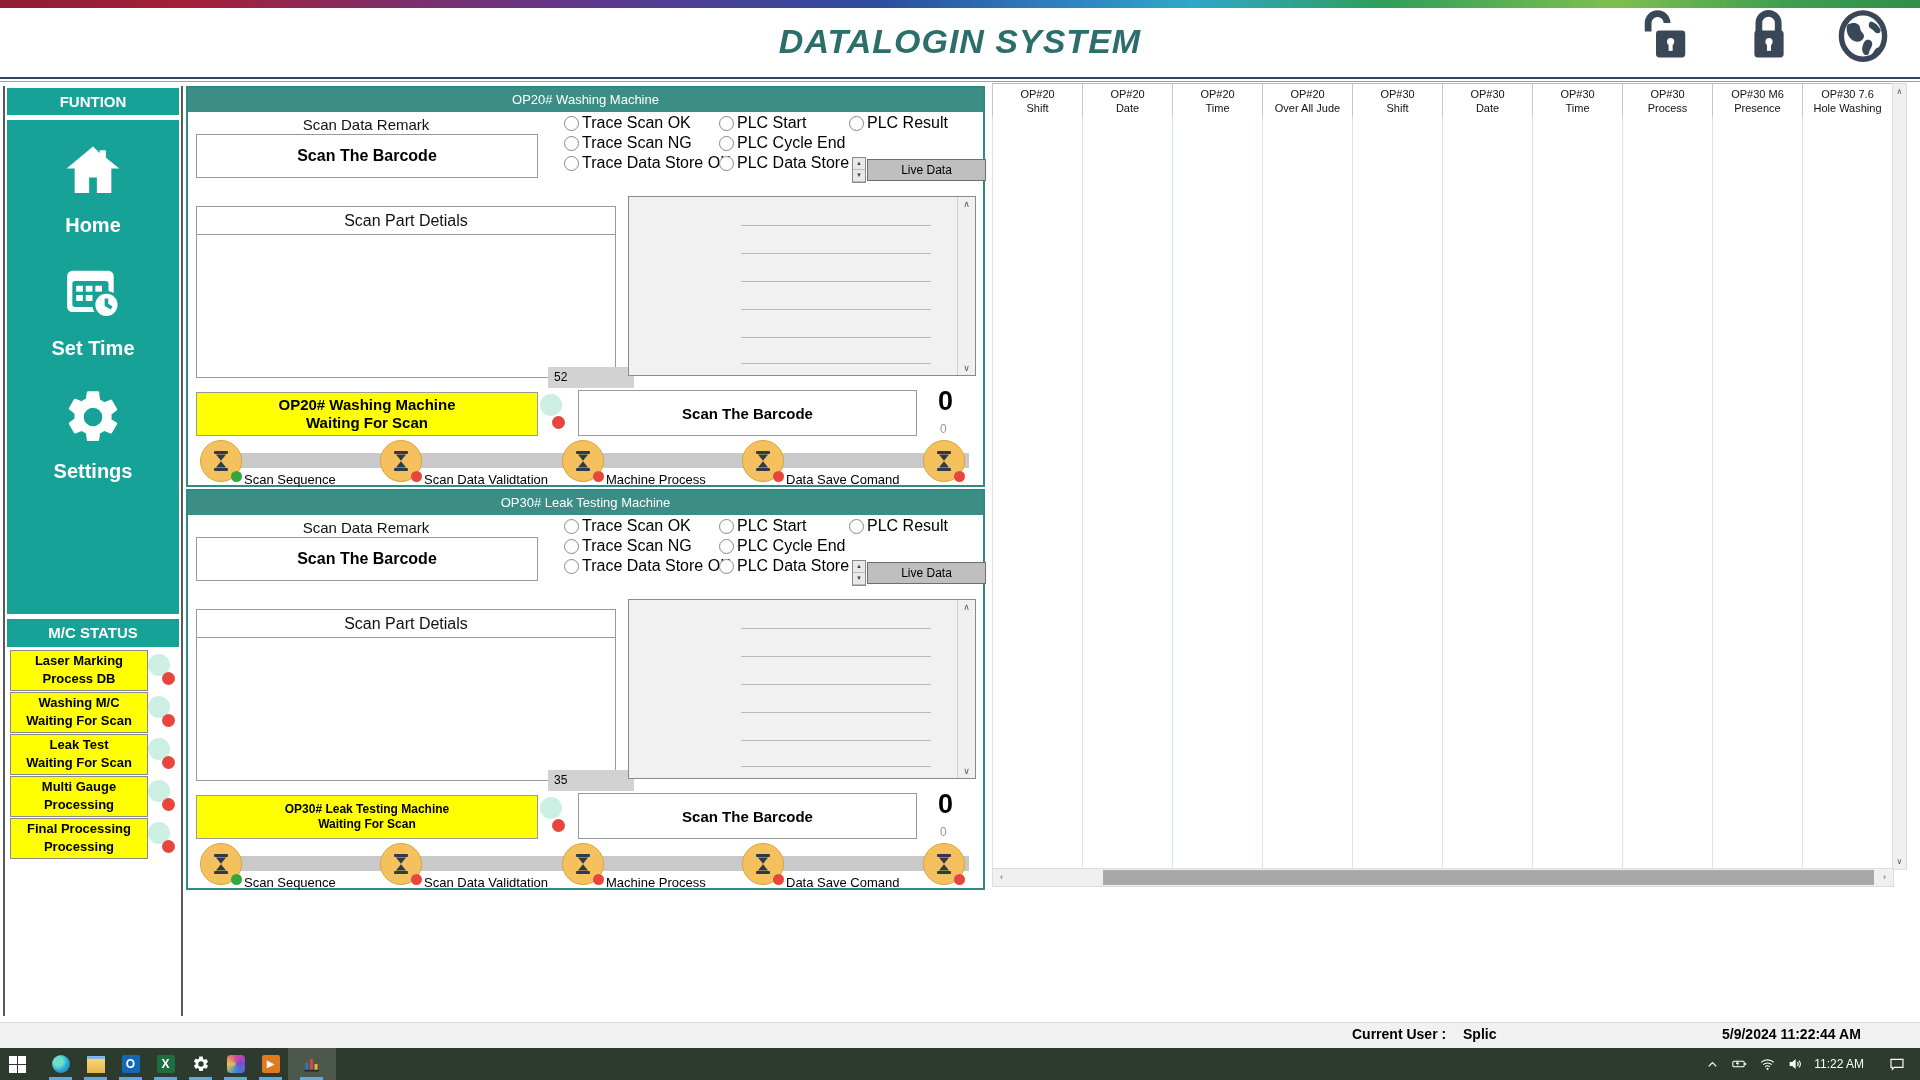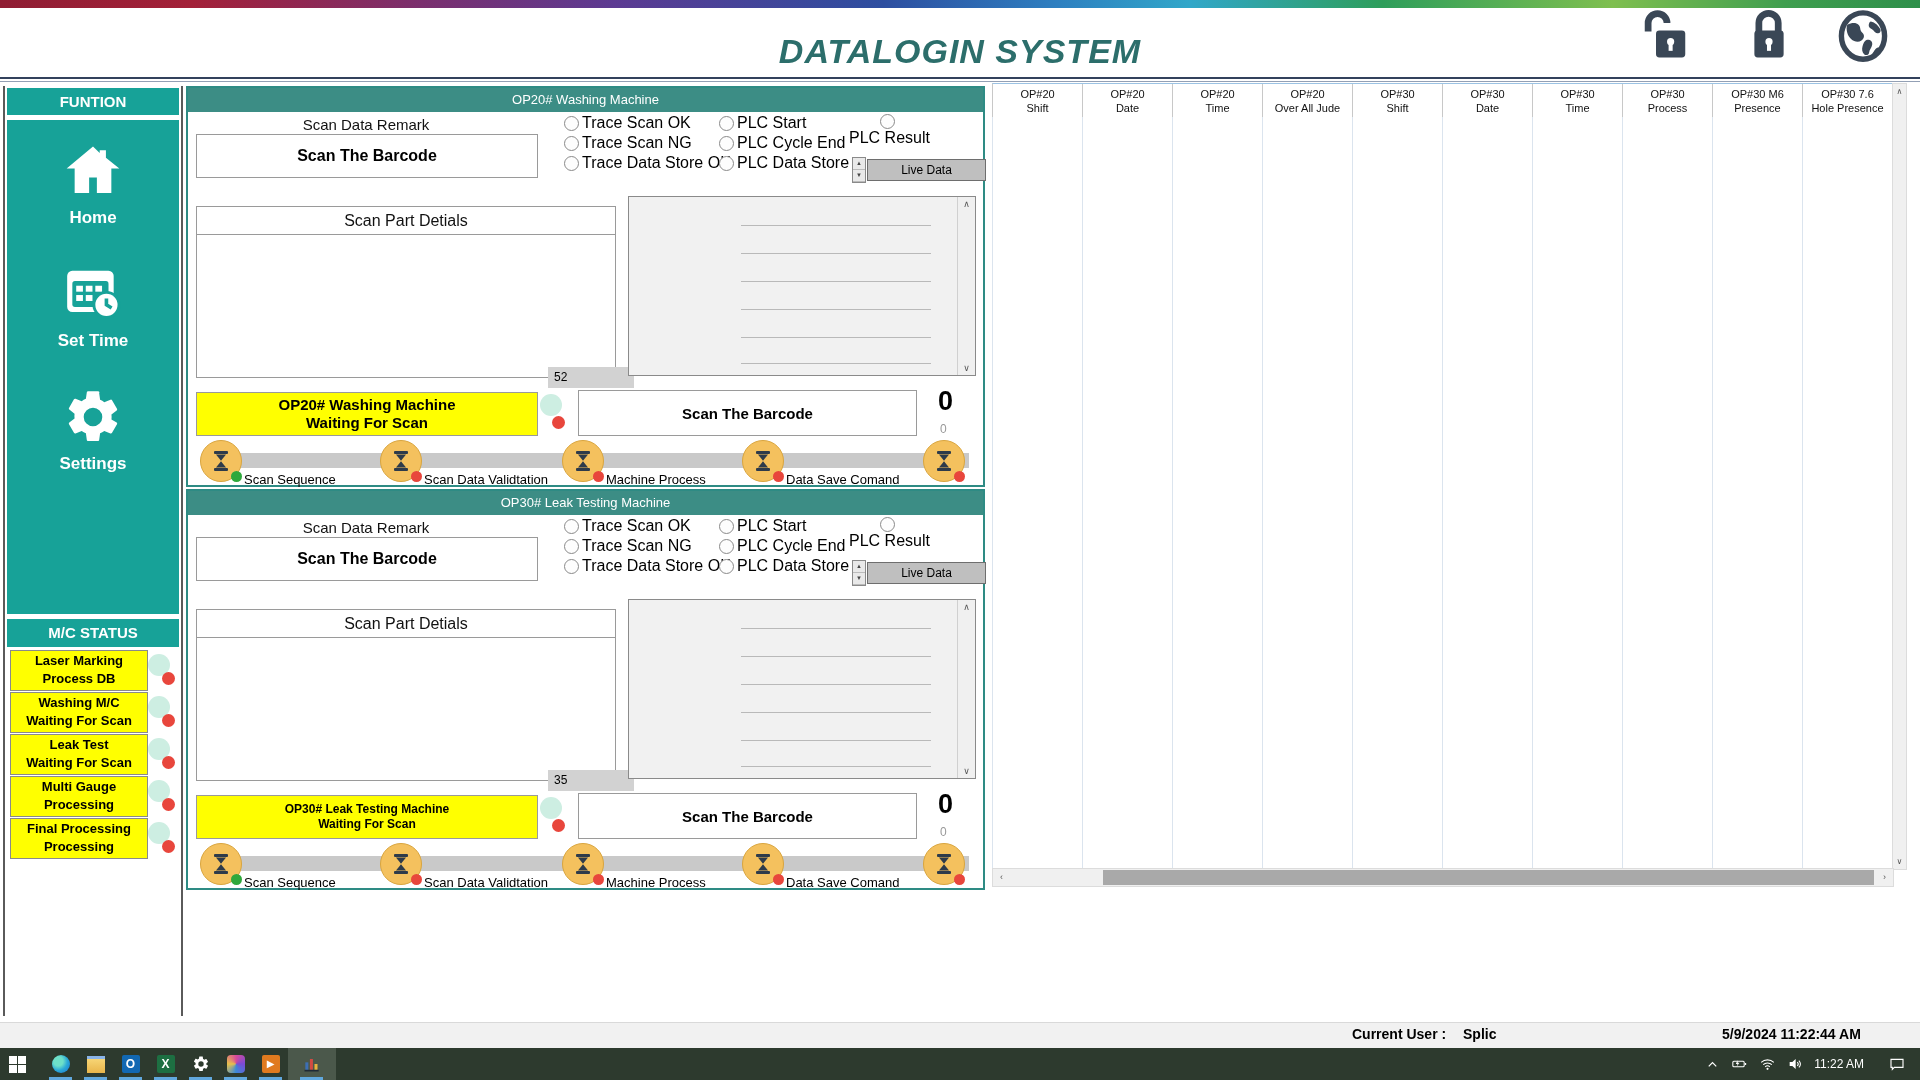--- a/index.html
+++ b/index.html
@@ -2,49 +2,49 @@
 <html><head>
 <meta charset="utf-8">
 <style>
   html,body{margin:0;padding:0;background:#fff;font-family:"Liberation Sans","DejaVu Sans",sans-serif;}
   #app{position:relative;width:1920px;height:1080px;background:#fff;overflow:hidden;}
   .abs{position:absolute;}
 
   
   #top-strip{left:0;top:0;width:1920px;height:8px;
     background:linear-gradient(90deg,#8f1d33 0%,#a32038 10%,#7a2f6e 22%,#5c3a92 32%,#2d4ea0 46%,#2e7fc0 55%,#31a7c9 62%,#2e9e5b 72%,#7fbf4f 84%,#3f9e4f 93%,#2e8f4a 100%);}
-  #app-title{left:0;top:32px;width:1920px;text-align:center;font-size:34px;font-weight:bold;font-style:italic;color:#2c6e6b;letter-spacing:1px;}
+  #app-title{left:0;top:22px;width:1920px;text-align:center;font-size:34px;font-weight:bold;font-style:italic;color:#2c6e6b;letter-spacing:1px;}
   .hdr-icon{top:8px;width:54px;height:56px;}
   #hdr-line1{left:0;top:77px;width:1920px;height:2px;background:#33415c;}
   #hdr-line2{left:0;top:81px;width:1920px;height:1px;background:#93a0b5;}
 
   
   #sb-left-line{left:3px;top:86px;width:2px;height:930px;background:#5a5a5a;}
   #sb-right-line{left:181px;top:86px;width:2px;height:930px;background:#5a5a5a;}
   .teal-bar{background:#17a298;color:#fff;font-weight:bold;text-align:center;}
   #fn-bar{left:7px;top:88px;width:172px;height:27px;font-size:15px;line-height:27px;}
   #sb-block{left:7px;top:120px;width:172px;height:494px;background:#17a298;}
   .nav-item{width:172px;height:123px;text-align:center;color:#fff;cursor:pointer;}
   .nav-item svg{margin-top:20px;width:62px;height:62px;}
-  .nav-label{font-size:17px;font-weight:bold;margin-top:2px;text-align:center;}
+  .nav-label{font-size:20px;font-weight:bold;margin-top:8px;text-align:center;}
   #mc-bar{left:7px;top:619px;width:172px;height:28px;font-size:15px;line-height:28px;}
   .mc-box{left:10px;width:136px;height:38px;background:#ffff00;border:1px solid #8a8a8a;text-align:center;font-weight:bold;font-size:13px;line-height:18px;padding-top:1px;color:#000;}
   .dot-pale{width:22px;height:22px;border-radius:50%;background:#cdeee2;}
   .dot-red-s{width:13px;height:13px;border-radius:50%;background:#e8463c;}
 
   
   .panel{left:186px;width:795px;height:397px;border:2px solid #2e8b84;background:#fff;}
   .panel-title{left:0;top:0;width:100%;height:24px;background:#3c8d85;color:#fff;font-size:13px;line-height:24px;text-align:center;}
   .remark-label{left:8px;top:28px;width:340px;text-align:center;font-size:15px;color:#111;}
   .barcode-box{border:1px solid #9a9a9a;background:#fff;text-align:center;font-weight:bold;color:#000;display:flex;align-items:center;justify-content:center;}
   .bc1{left:8px;top:46px;width:340px;height:42px;font-size:16px;}
   .radio-row{height:18px;display:flex;align-items:center;cursor:pointer;}
   .rb{width:13px;height:13px;border:1px solid #8a8a8a;border-radius:50%;background:#fdfdfd;margin-right:3px;flex:none;}
   .radio-row span.lbl{font-size:16px;color:#000;white-space:nowrap;}
-  .rc1{left:376px;} .rc2{left:531px;} .rc3{left:661px;flex-direction:column;}
+  .rc1{left:376px;} .rc2{left:531px;} .rc3{left:661px;}
   .rr1{top:26px;} .rr2{top:46px;} .rr3{top:66px;}
   .spinner{left:664px;top:69px;width:12px;height:24px;border:1px solid #8a8a8a;background:#e9e9e9;font-size:6px;color:#444;display:flex;flex-direction:column;}
   .spinner div{flex:1;text-align:center;line-height:11px;border-bottom:1px solid #bbb;}
   .live-btn{left:679px;top:71px;width:117px;height:20px;background:#bfbfbf;border:1px solid #6e6e6e;font-size:12px;text-align:center;line-height:20px;color:#000;cursor:pointer;}
   .details-group{left:8px;top:118px;width:418px;height:170px;border:1px solid #9a9a9a;background:#fff;}
   .details-hdr{left:0;top:0;width:100%;height:27px;border-bottom:1px solid #9a9a9a;text-align:center;font-size:16px;line-height:27px;color:#111;}
   .counter-box{left:360px;top:279px;width:80px;height:21px;background:#d2d2d2;font-size:12px;line-height:21px;padding-left:6px;color:#000;}
   .gray-list{left:440px;top:108px;width:346px;height:178px;background:#f1f1f1;border:1px solid #8a8a8a;}
   .sep-line{position:absolute;right:44px;width:190px;height:1px;background:#b9b9b9;}
   .vscroll-mini{position:absolute;right:0;top:0;width:17px;height:100%;background:#f0f0f0;border-left:1px solid #d0d0d0;}
@@ -493,21 +493,21 @@
       <div class="dt-hcell">
           <div>OP#30</div>
           <div>Process</div>
         </div>
       <div class="dt-hcell">
           <div>OP#30 M6</div>
           <div>Presence</div>
         </div>
       <div class="dt-hcell">
           <div>OP#30 7.6</div>
-          <div>Hole Presence</div>
+          <div>Hole Washing</div>
         </div>
     </div>
     <div id="dt-body">
       <div class="dt-bcol"></div>
       <div class="dt-bcol"></div>
       <div class="dt-bcol"></div>
       <div class="dt-bcol"></div>
       <div class="dt-bcol"></div>
       <div class="dt-bcol"></div>
       <div class="dt-bcol"></div>

